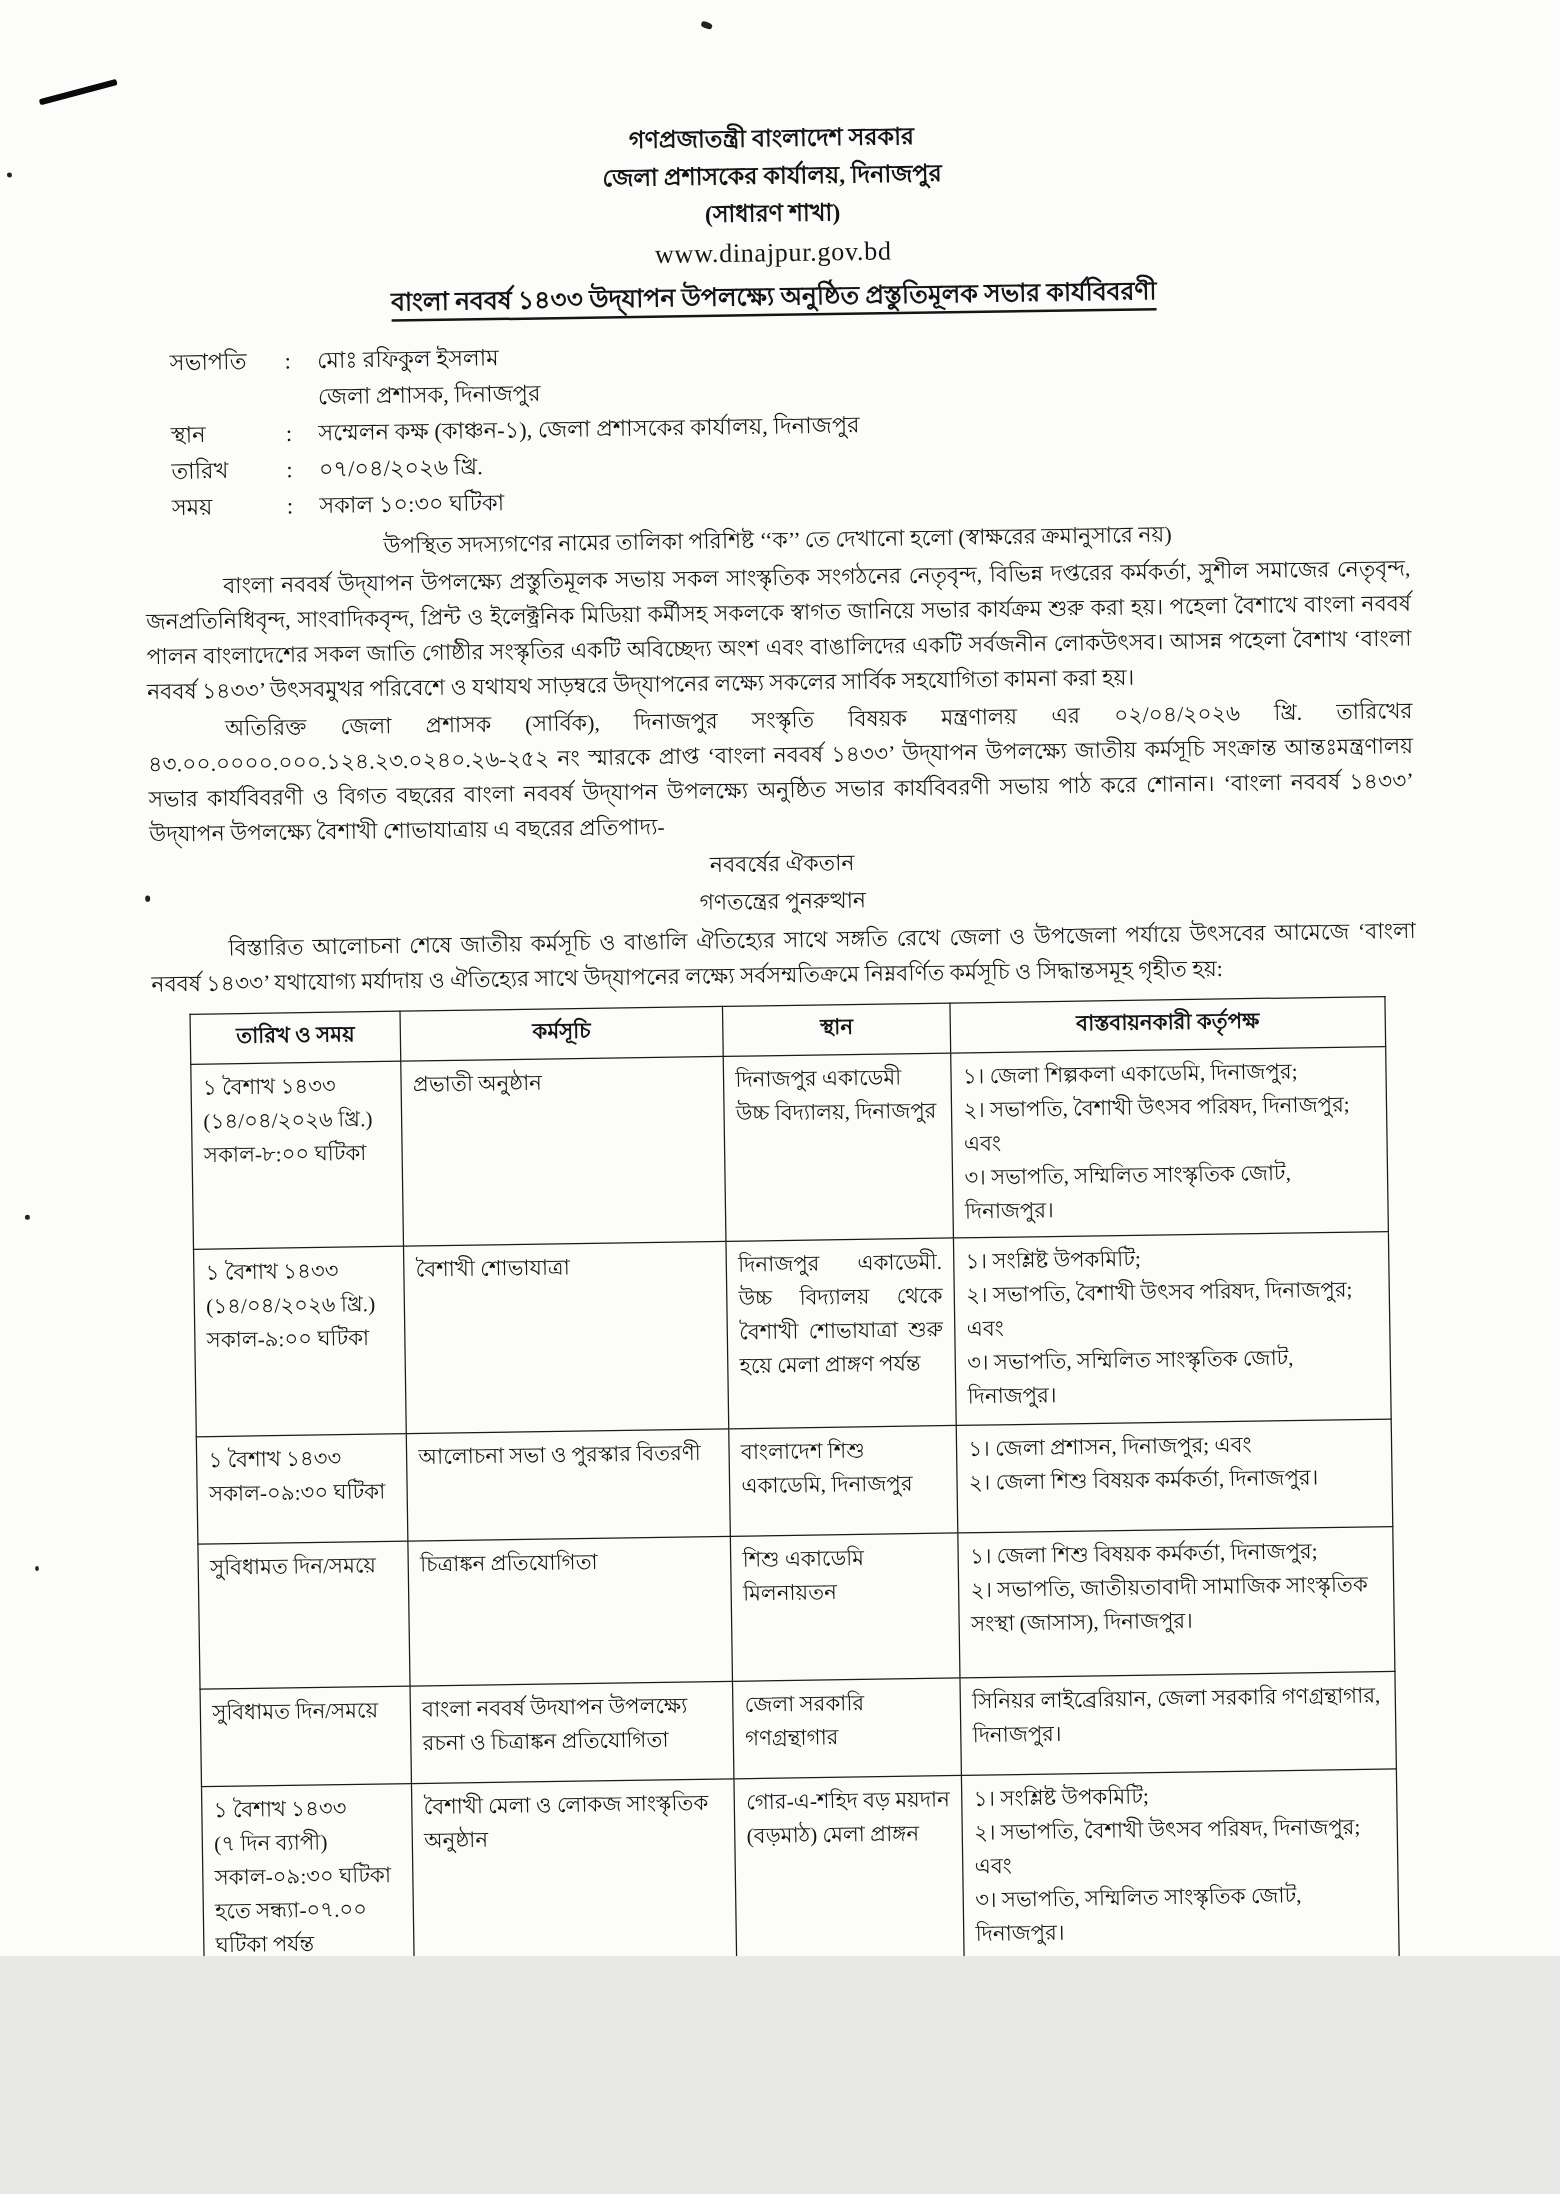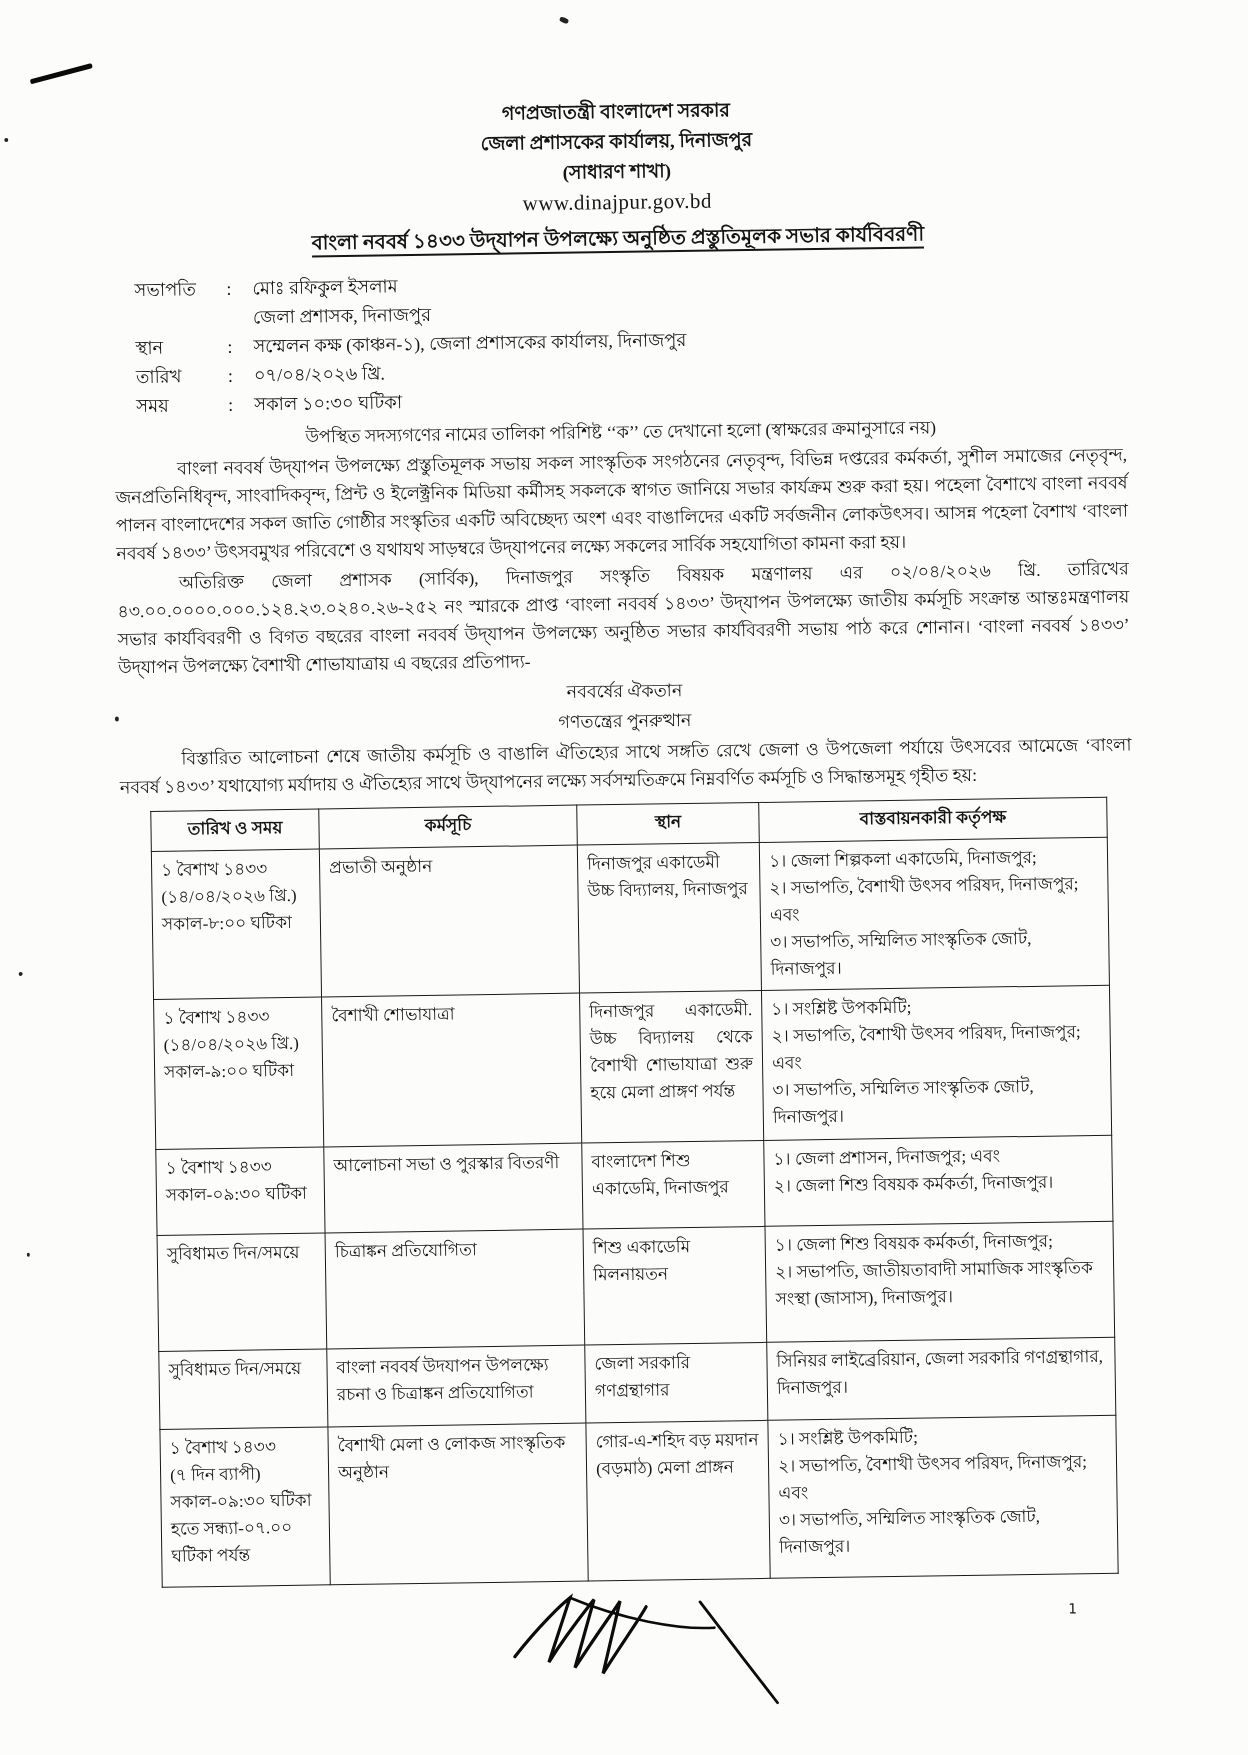--- a/index.html
+++ b/index.html
@@ -1,18 +1,18 @@
 <!DOCTYPE html>
 <html lang="bn"><head>
 <meta charset="utf-8">
 <style>
   html,body{margin:0;padding:0;background:#e8e8e6;}
   .page{
     position:relative;
-    width:1248px;height:1755px;
+    width:1248px;height:1565px;
     margin:0 auto;
     background:#fcfcfa;
     overflow:hidden;
     color:#151515;
     font-family:"Liberation Serif","DejaVu Serif",serif;
   }
   .skew{
     position:absolute;inset:0;
     transform:rotate(-0.85deg);
     transform-origin:55% 45%;

